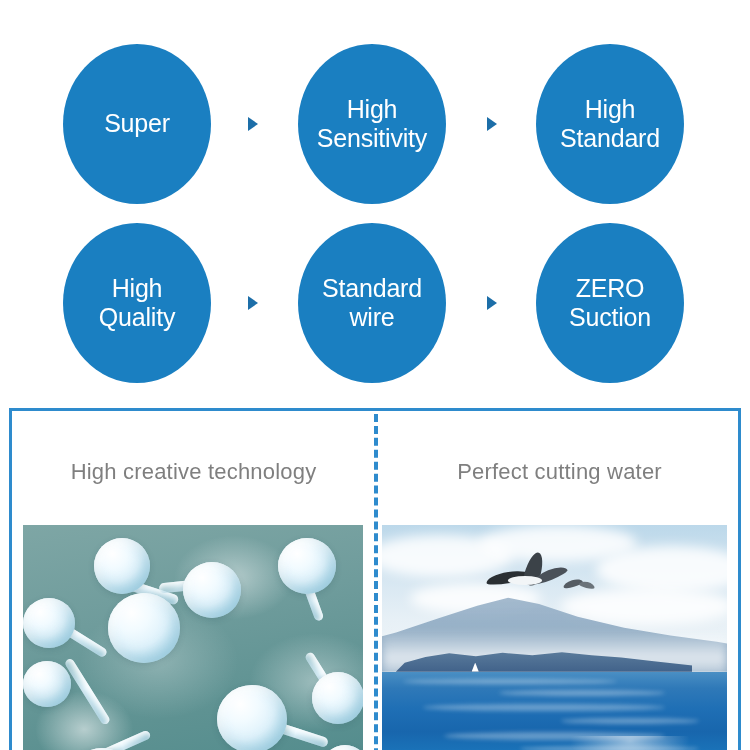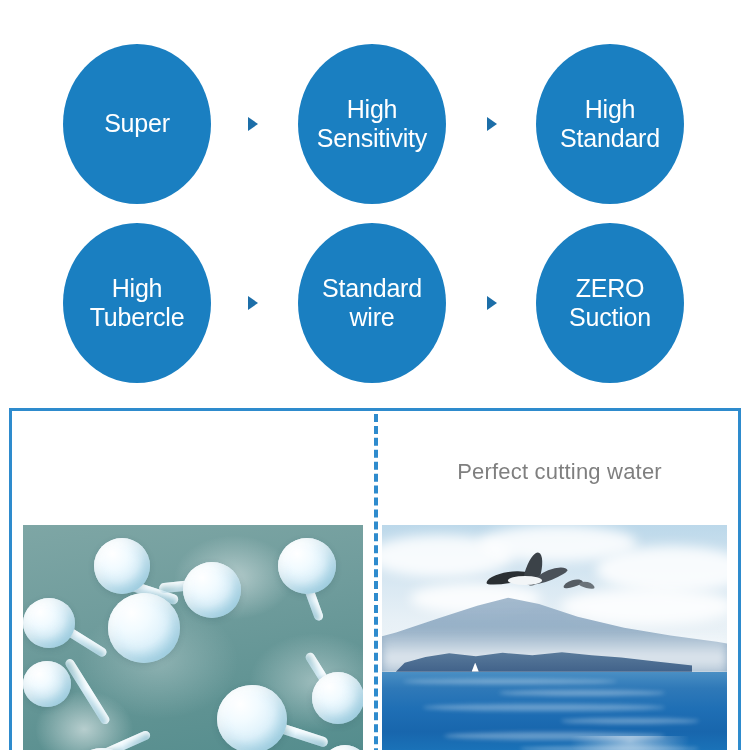--- a/index.html
+++ b/index.html
@@ -272,41 +272,42 @@
 
       <div class="bubble b-pos-3">
         <span class="bubble-label">High</span>
         <span class="bubble-label">Standard</span>
       </div>
     </div>
 
     <div class="bubble-row row-2">
       <div class="bubble b-pos-1">
         <span class="bubble-label">High</span>
-        <span class="bubble-label">Tubercle</span>
+        <span class="bubble-label">Quality</span>
       </div>
       <div class="arrow a-pos-1"></div>
 
       <div class="bubble b-pos-2">
         <span class="bubble-label">Standard</span>
         <span class="bubble-label">wire</span>
       </div>
       <div class="arrow a-pos-2"></div>
 
       <div class="bubble b-pos-3">
         <span class="bubble-label">ZERO</span>
         <span class="bubble-label">Suction</span>
       </div>
     </div>
 
   </div>
 
   <div class="panel">
 
     <div class="panel-half half-left">
+      <div class="panel-title">High creative technology</div>
 
       <div class="panel-photo">
         <div class="photo-molecule">
 
           <div class="mol-bond" style="left:6%;  top:41%; width:20%; height:9px;  transform:rotate(32deg);"></div>
           <div class="mol-bond" style="left:22%; top:22%; width:24%; height:10px; transform:rotate(18deg);"></div>
           <div class="mol-bond" style="left:40%; top:21%; width:20%; height:10px; transform:rotate(-6deg);"></div>
           <div class="mol-bond" style="left:8%;  top:62%; width:22%; height:9px;  transform:rotate(58deg);"></div>
           <div class="mol-bond" style="left:78%; top:26%; width:14%; height:9px;  transform:rotate(70deg);"></div>
           <div class="mol-bond" style="left:80%; top:56%; width:16%; height:9px;  transform:rotate(58deg);"></div>

